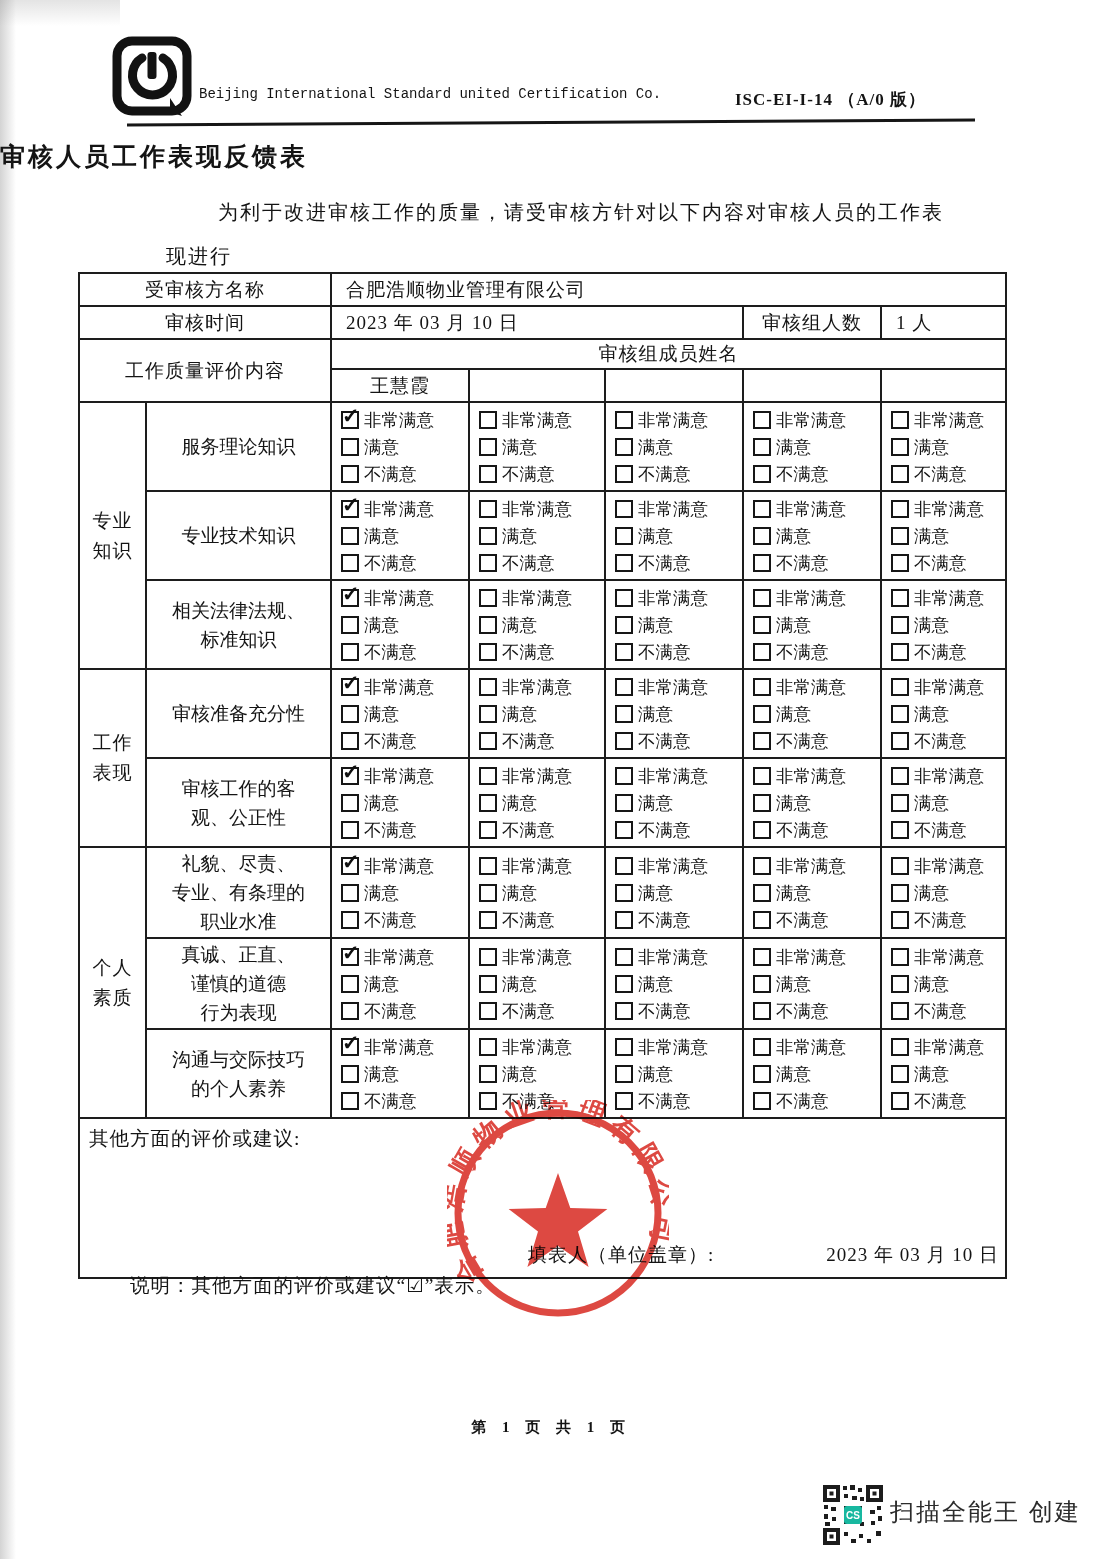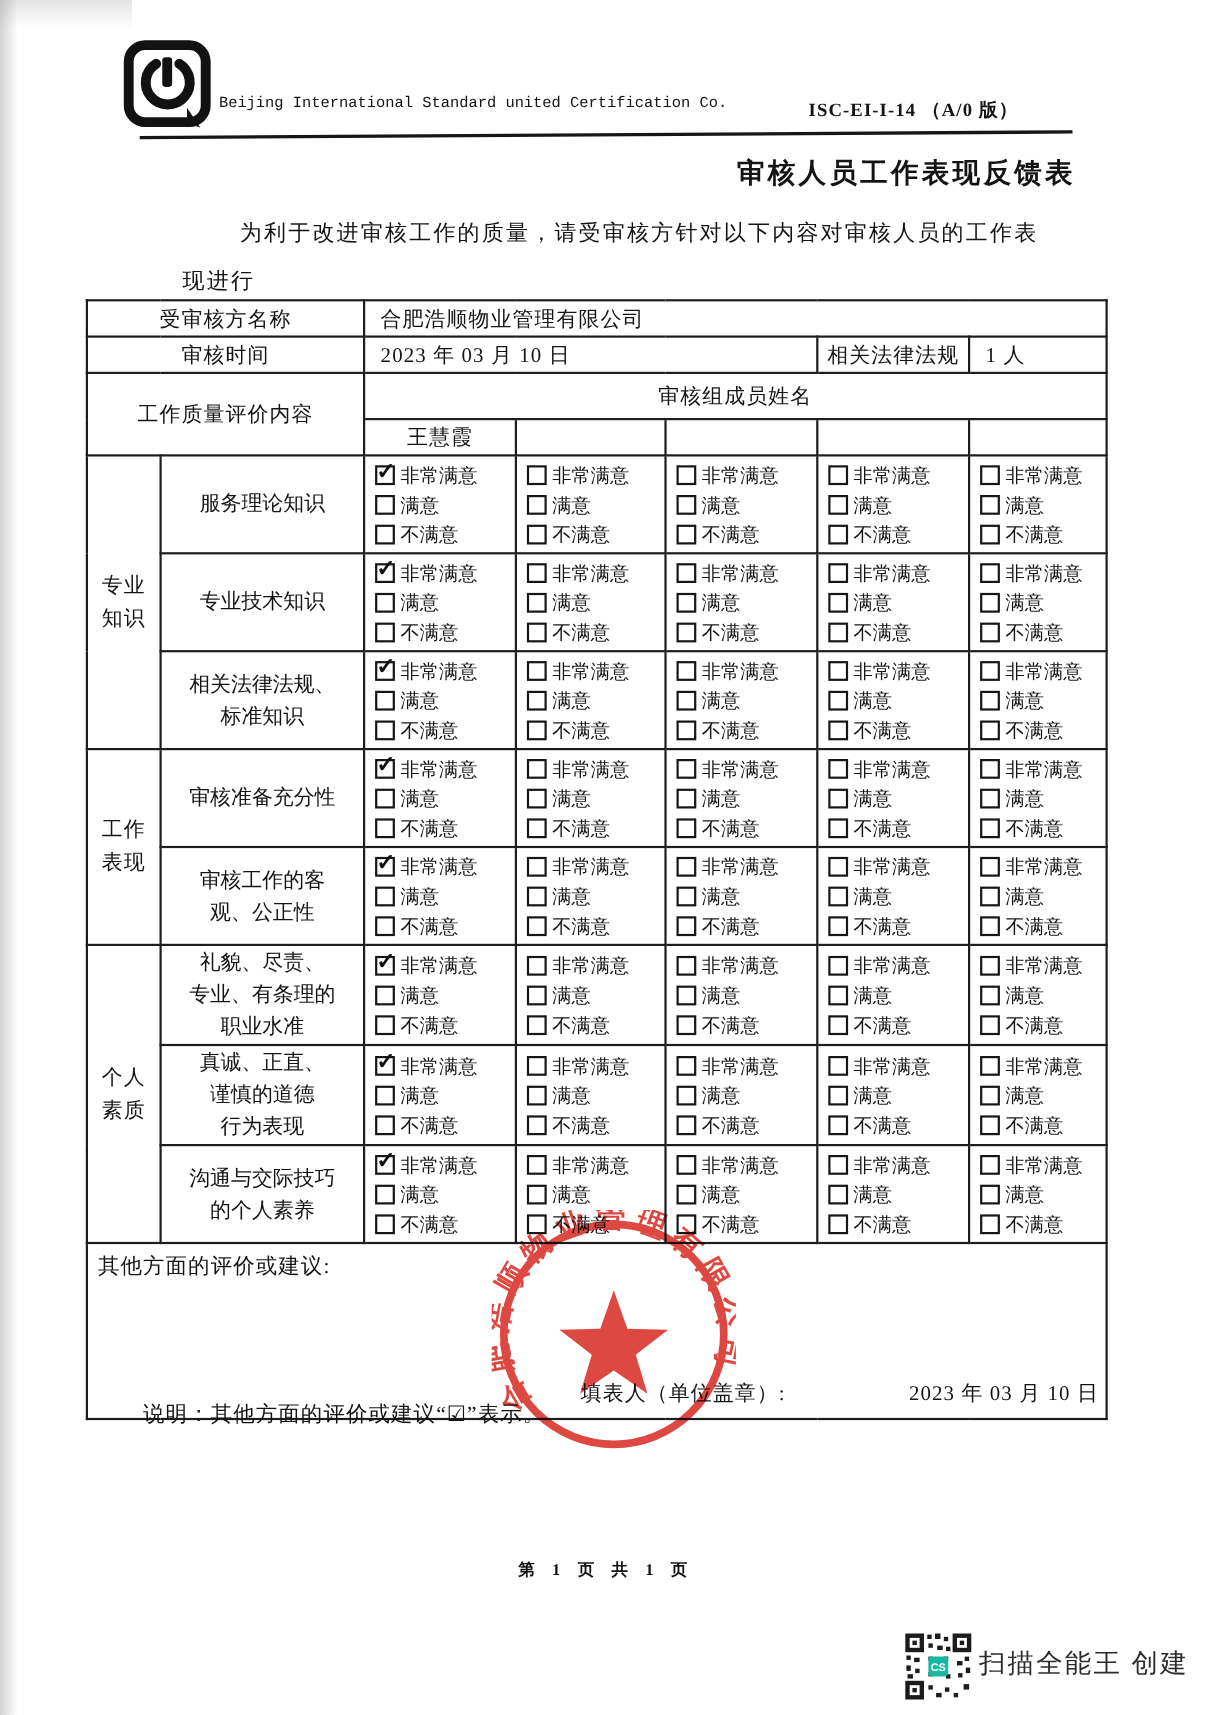--- a/index.html
+++ b/index.html
@@ -10,30 +10,30 @@
   .scan-corner{position:absolute;left:0;top:0;width:120px;height:26px;
         background:linear-gradient(180deg,rgba(130,130,130,.22),rgba(255,255,255,0));}
 
   
   .logo{position:absolute;left:112px;top:36px;}
   .company-cn{position:absolute;left:201px;top:46px;font-size:22px;font-weight:bold;letter-spacing:2px;}
   .company-en{position:absolute;left:199px;top:86px;font-size:14px;font-family:"Liberation Mono","DejaVu Sans Mono",monospace;letter-spacing:0px;}
   .doc-number{position:absolute;left:735px;top:88px;font-size:17px;font-weight:bold;letter-spacing:1px;}
   .head-rule{position:absolute;left:127px;top:121px;width:848px;height:3px;background:#161616;transform:rotate(-0.35deg);}
 
-  .title{position:absolute;left:0;top:140px;width:978px;text-align:right;
+  .title{position:absolute;left:0;top:140px;width:978px;text-align:left;
          font-size:25px;font-weight:bold;letter-spacing:3px;}
   .intro{position:absolute;left:128px;top:190px;width:836px;font-size:20px;letter-spacing:2px;line-height:44px;}
   .intro .l1{display:block;text-indent:52px;margin-left:38px;}
   .intro .l2{display:block;}
 
   
   table.form{position:absolute;left:78px;top:272px;width:927px;border-collapse:collapse;table-layout:fixed;}
   table.form td{border:2px solid #1d1d1d;vertical-align:middle;font-size:19px;overflow:hidden;}
-  .h33{height:33px;} .h30{height:42px;padding-left:37px;} .h88{height:88px;} .h160{height:160px;}
+  .h33{height:33px;} .h30{height:30px;padding-left:37px;} .h88{height:88px;} .h160{height:160px;}
   td.center{text-align:center;letter-spacing:1px;}
   td.val{padding-left:14px;letter-spacing:1px;}
   td.group-cell{text-align:center;white-space:pre-line;line-height:30px;letter-spacing:1px;}
   td.item-cell{text-align:center;white-space:pre-line;line-height:29px;font-size:18.5px;}
   td.name-cell{text-align:center;letter-spacing:1px;}
   td.opt-cell{padding:3px 2px 3px 9px;}
   .opt{display:flex;align-items:center;gap:5px;height:27px;font-size:17.5px;}
   .cb{width:14px;height:14px;border:2px solid #161616;flex:0 0 auto;position:relative;background:#fff;}
   .cb.checked::after{content:"✓";position:absolute;left:-1px;top:-9px;font-size:21px;font-weight:bold;color:#101010;}
   td.other-cell{position:relative;vertical-align:top;margin-left:13px;}
@@ -88,21 +88,21 @@
         <col style="width:125px">
     </colgroup>
     <tbody>
       <tr class="h33">
         <td colspan="2" class="center">受审核方名称</td>
         <td colspan="5" class="val">合肥浩顺物业管理有限公司</td>
       </tr>
       <tr class="h33">
         <td colspan="2" class="center">审核时间</td>
         <td colspan="3" class="val">2023 年 03 月 10 日</td>
-        <td class="center">相关法律法规</td>
+        <td class="center">审核组人数</td>
         <td class="val">1 人</td>
       </tr>
       <tr class="h30">
         <td colspan="2" rowspan="2" class="center">工作质量评价内容</td>
         <td colspan="5" class="center">审核组成员姓名</td>
       </tr>
       <tr class="h33">
 
           <td class="name-cell">王慧霞</td>
 

